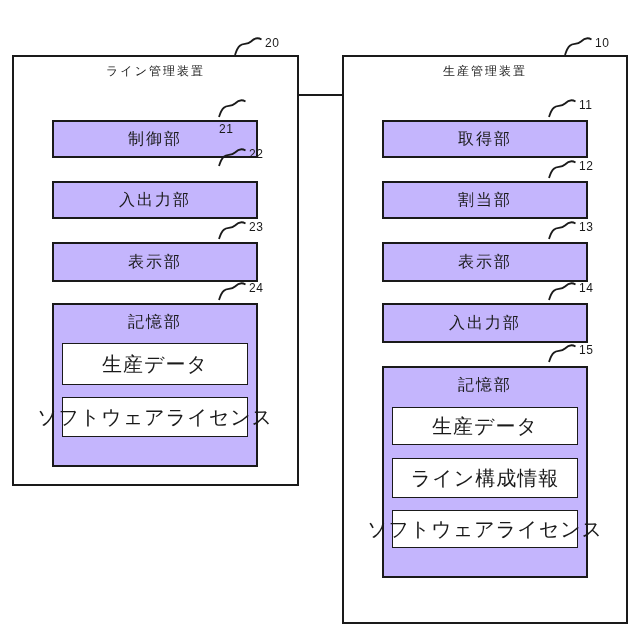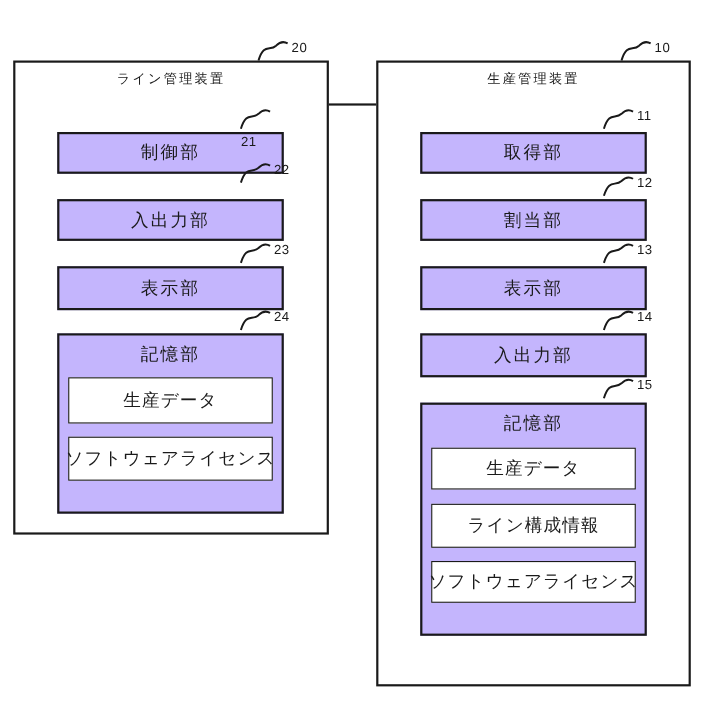--- a/index.html
+++ b/index.html
@@ -46,21 +46,21 @@
     letter-spacing: 2px;
   }
   .subblock {
     position: absolute;
     border: 1.5px solid #1a1a1a;
     background: #ffffff;
     box-sizing: border-box;
     display: flex;
     align-items: center;
     justify-content: center;
-    font-size: 16px;
+    font-size: 20px;
     letter-spacing: 1px;
     white-space: nowrap;
   }
   .ref {
     position: absolute;
     display: flex;
     align-items: flex-start;
   }
   .ref svg { display: block; }
   .ref .num {

